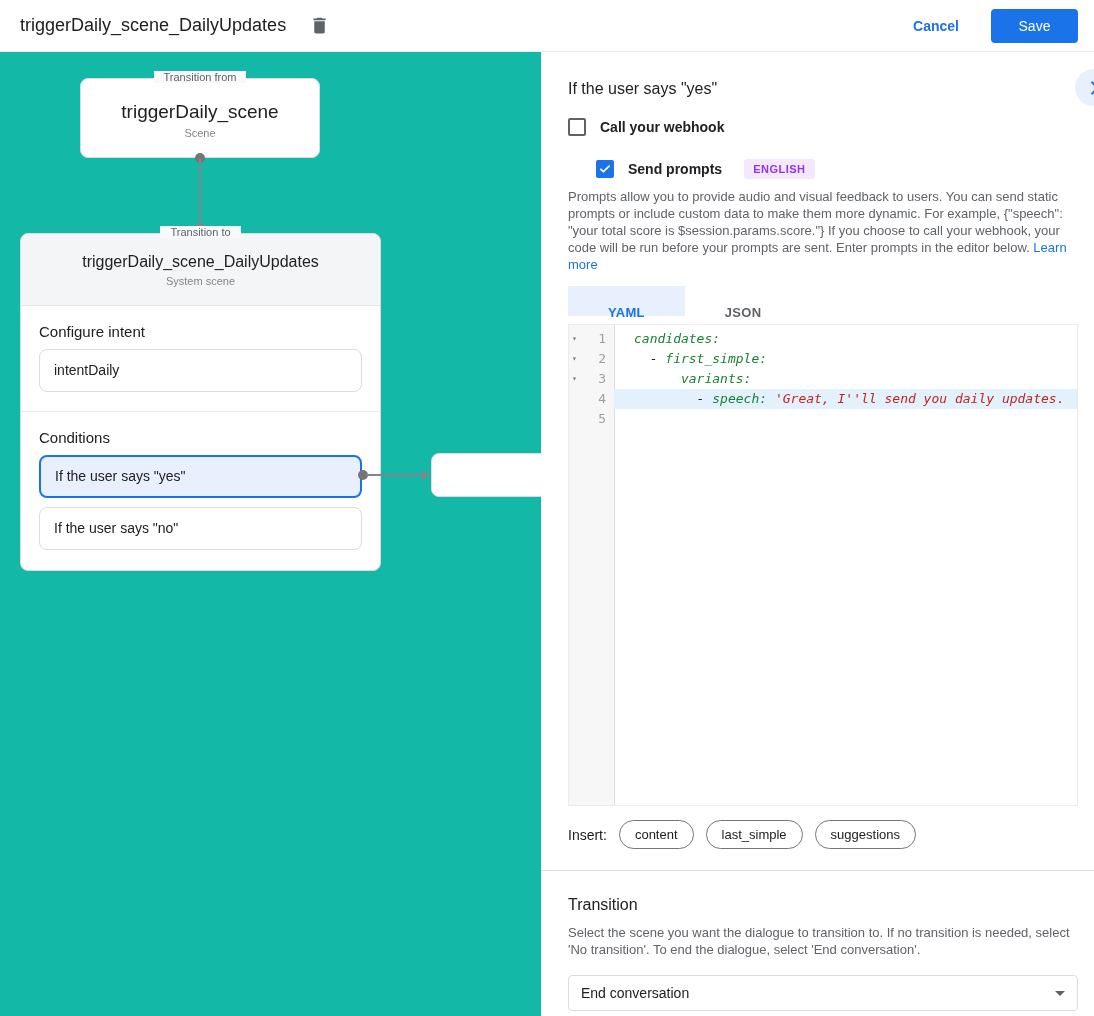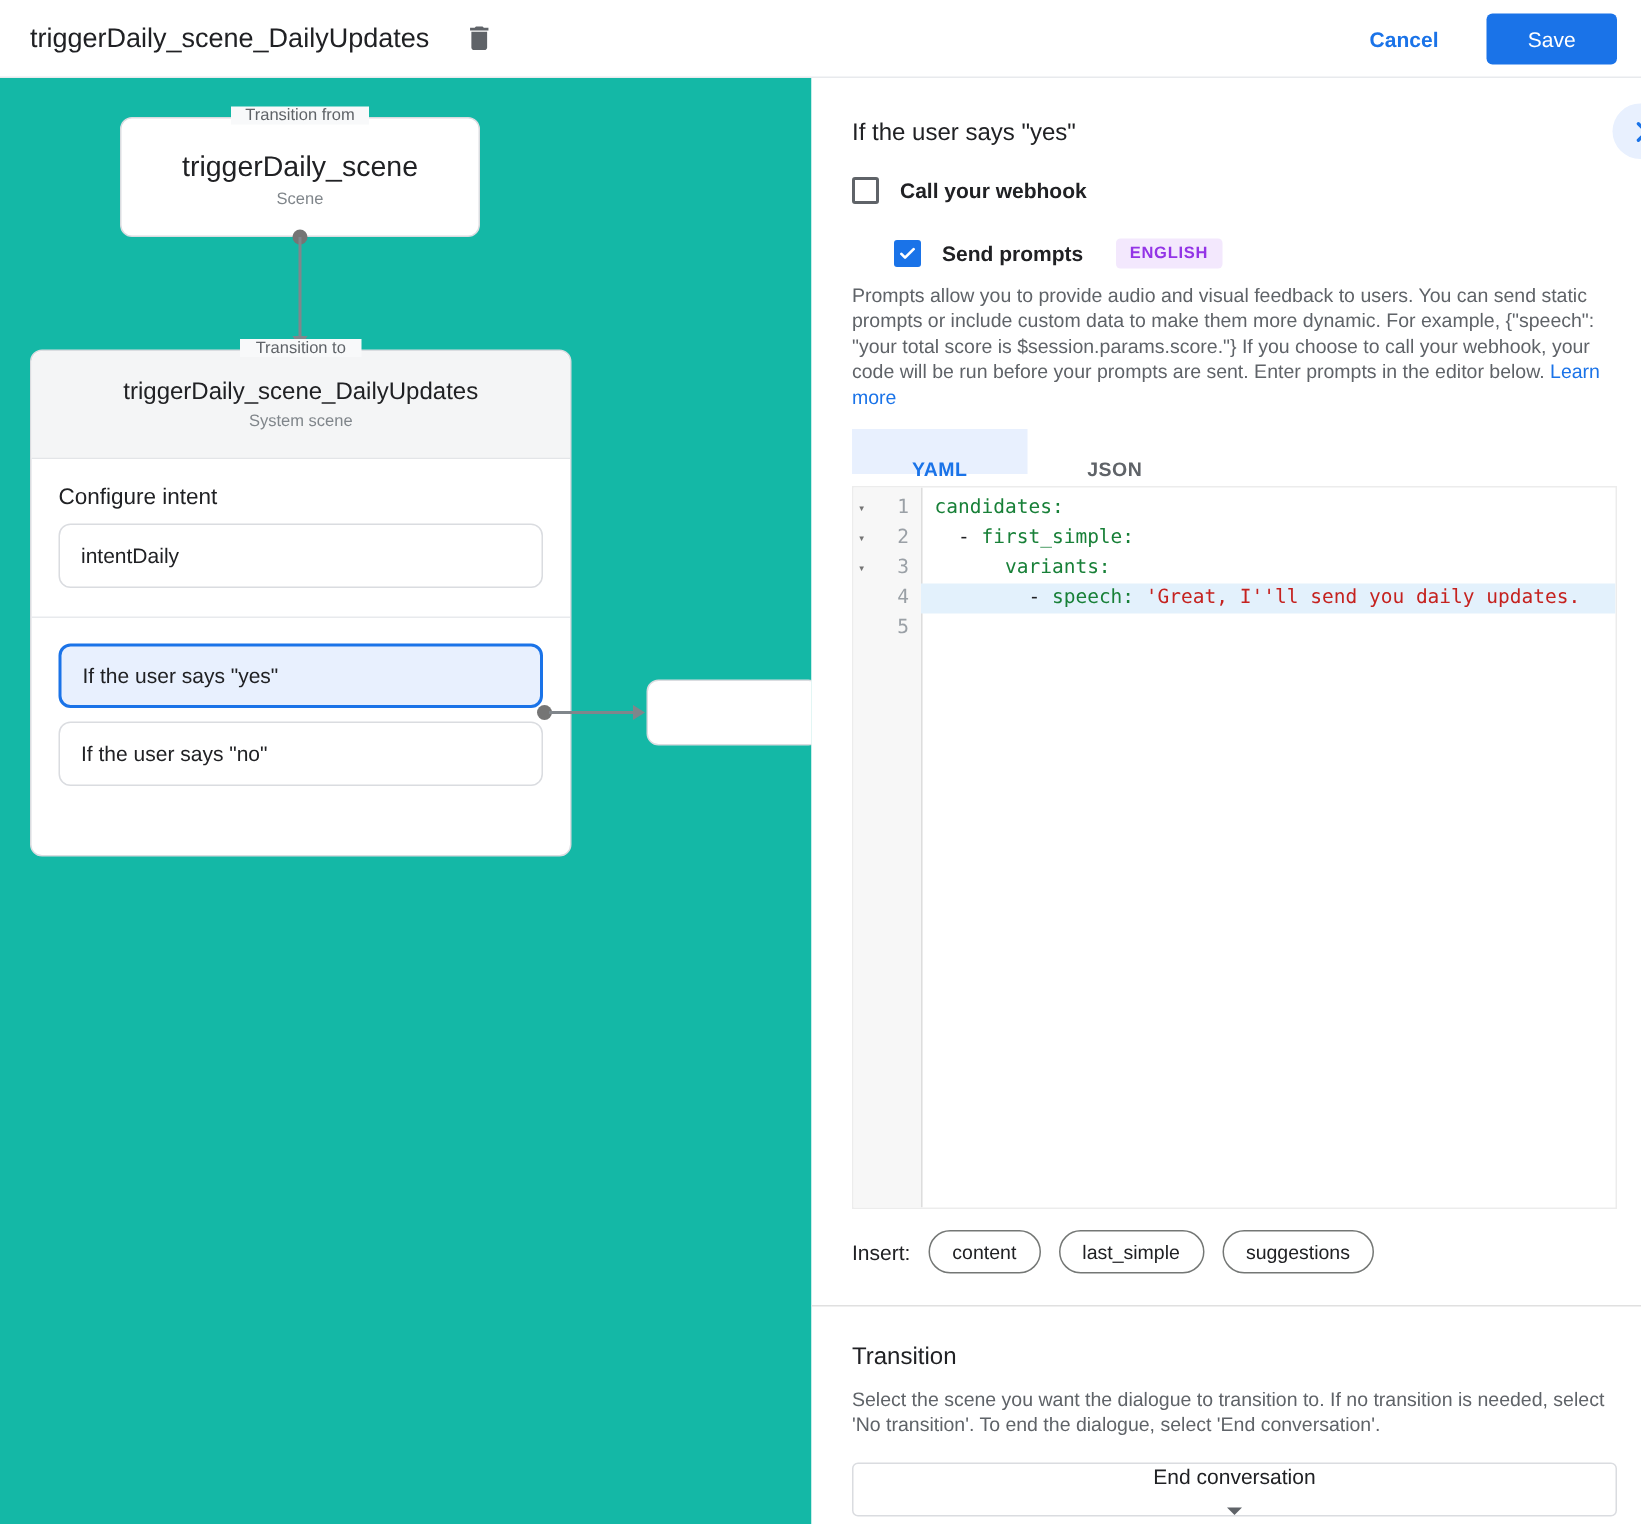--- a/index.html
+++ b/index.html
@@ -82,37 +82,37 @@
 
   .editor { margin-top:8px; height:482px; position:relative; border:1px solid #ececec;
     font-family:"DejaVu Sans Mono", monospace; font-size:13px; background:#fff; overflow:hidden;
     padding-top:4px; }
   .editor::before { content:""; position:absolute; left:0; top:0; bottom:0; width:45px;
     background:#f7f7f7; border-right:1px solid #ddd; }
   .ed-line { display:flex; height:20px; position:relative; }
   .gutter-cell { width:45px; flex-shrink:0; position:relative; z-index:1; text-align:right;
     padding-right:8px; color:#9aa0a6; line-height:20px; }
   .fold { position:absolute; left:3px; top:0; font-size:8px; color:#757575; line-height:20px; cursor:pointer; }
-  .code { flex:1; z-index:1; white-space:pre; padding-left:9px; line-height:20px; }
+  .code { flex:1; z-index:1; white-space:pre; padding-left:20px; line-height:20px;font-style:italic; }
   .code.hl { background:#e3f1fc; }
   .tok-plain { color:#202124; }
   .tok-key { color:#188038; }
   .tok-string { color:#c5221f; }
 
   .insert-row { margin-top:14px; display:flex; align-items:center; gap:12px; }
   .insert-label { font-size:14px; color:#202124; }
   .chip { border:1px solid #747775; border-radius:15px; background:#fff; padding:6px 15px;
     font-size:13px; color:#202124; cursor:pointer; font-family:inherit; }
 
   .panel-divider { border-top:1px solid #e0e0e0; margin:21px -16px 0 -27px; }
   .transition-title { margin-top:25px; font-size:16px; font-weight:400; }
   .transition-desc { margin-top:10px; font-size:13px; line-height:17px; color:#5f6368; max-width:510px; }
   .dropdown { margin-top:17px; height:36px; border:1px solid #dadce0; border-radius:4px;
     display:flex; align-items:center; justify-content:space-between; padding:0 12px;
-    font-size:14px; color:#202124; cursor:pointer; background:#fff;flex-direction:column; }
+    font-size:14px; color:#202124; cursor:pointer; background:#fff; }
   .caret { width:0; height:0; border-left:5px solid transparent; border-right:5px solid transparent;
     border-top:5px solid #5f6368; }
 </style>
 </head>
 <body>
 
 <div class="topbar">
   <div class="topbar-title">triggerDaily_scene_DailyUpdates</div>
   <button class="trash-btn">
     <span style="display:flex;">
@@ -143,20 +143,21 @@
     <div class="node to-node">
       <div class="to-node-header">
         <div class="node-legend"><span>Transition to</span></div>
         <div class="node-title">triggerDaily_scene_DailyUpdates</div>
         <div class="node-subtitle">System scene</div>
       </div>
       <div class="to-node-body">
         <div class="section-label">Configure intent</div>
         <div class="intent-box">intentDaily</div>
         <div class="body-divider"></div>
+        <div class="section-label">Conditions</div>
         <div>
             <div class="condition selected">If the user says "yes"</div>
             <div class="condition">If the user says "no"</div>
           </div>
       </div>
     </div>
 
     <div class="dot" style="left:358px; top:418px;"></div>
     <div class="hline" style="left:366px; top:422px; width:56px;"></div>
     <div class="arrow-right" style="left:422px; top:418px;"></div>

